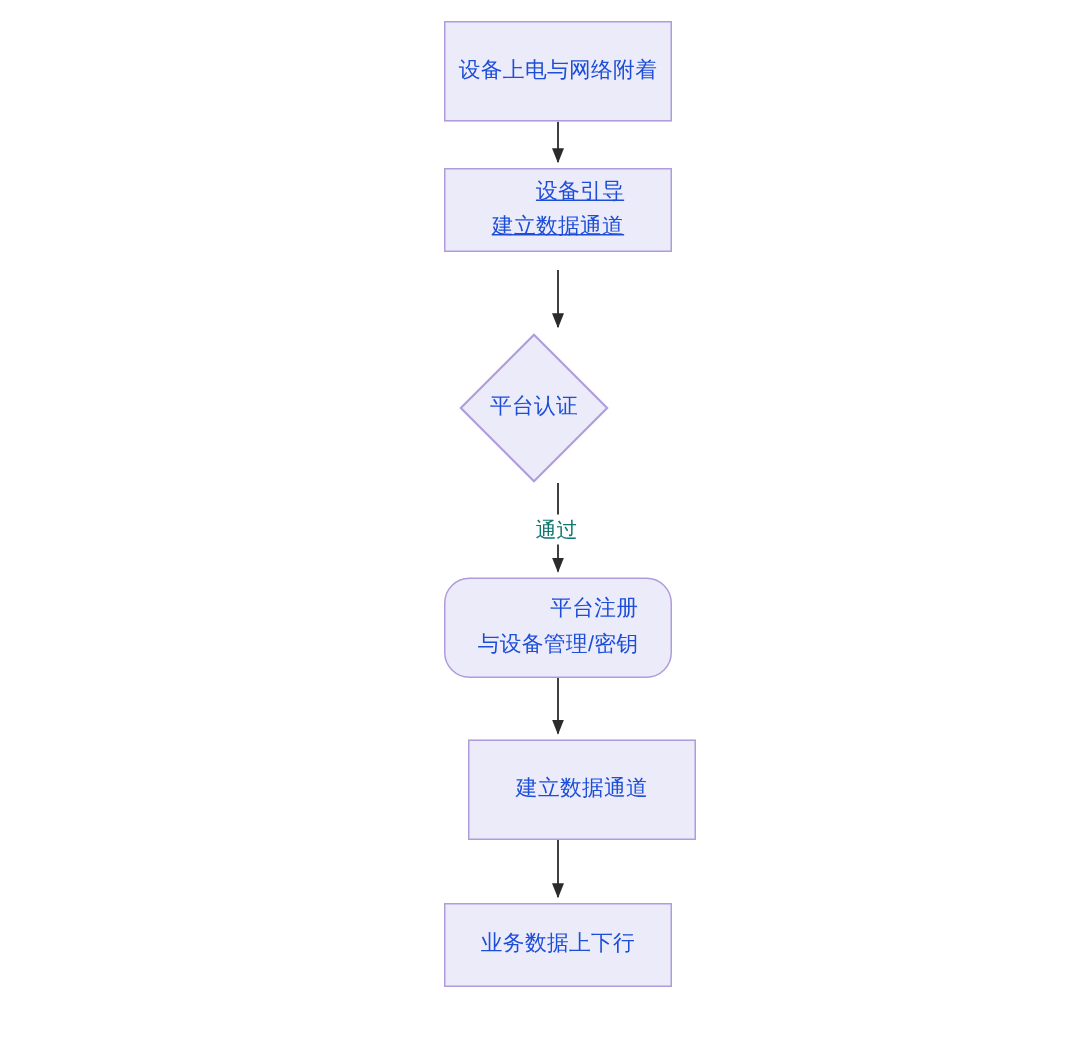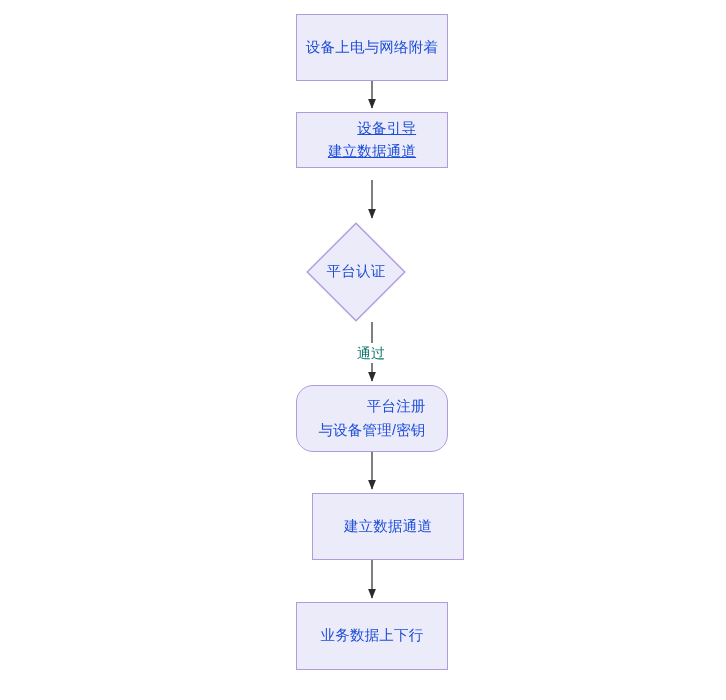--- a/index.html
+++ b/index.html
@@ -127,19 +127,19 @@
       <span class="node-line">与设备管理/密钥</span>
     </div>
   </div>
 
   <div class="node process" style="left:312px; top:493px; width:152px; height:67px;">
     <div class="node-text-wrap">
       <span class="node-line">建立数据通道</span>
     </div>
   </div>
 
-  <div class="node process" style="left:296px; top:602px; width:152px; height:68px;">
+  <div class="node process" style="left:296px; top:602px; width:152px; height:56px;">
     <div class="node-text-wrap">
       <span class="node-line">业务数据上下行</span>
     </div>
   </div>
 
 </div>
 
 </body></html>

